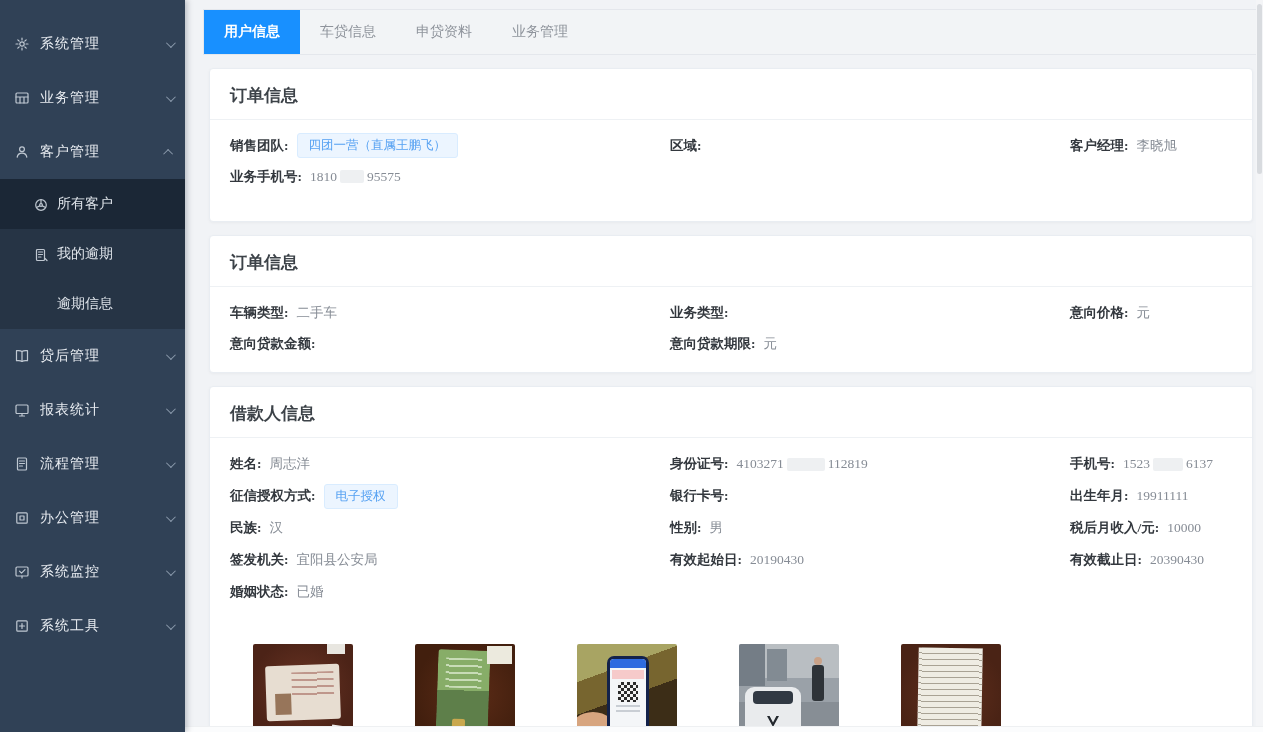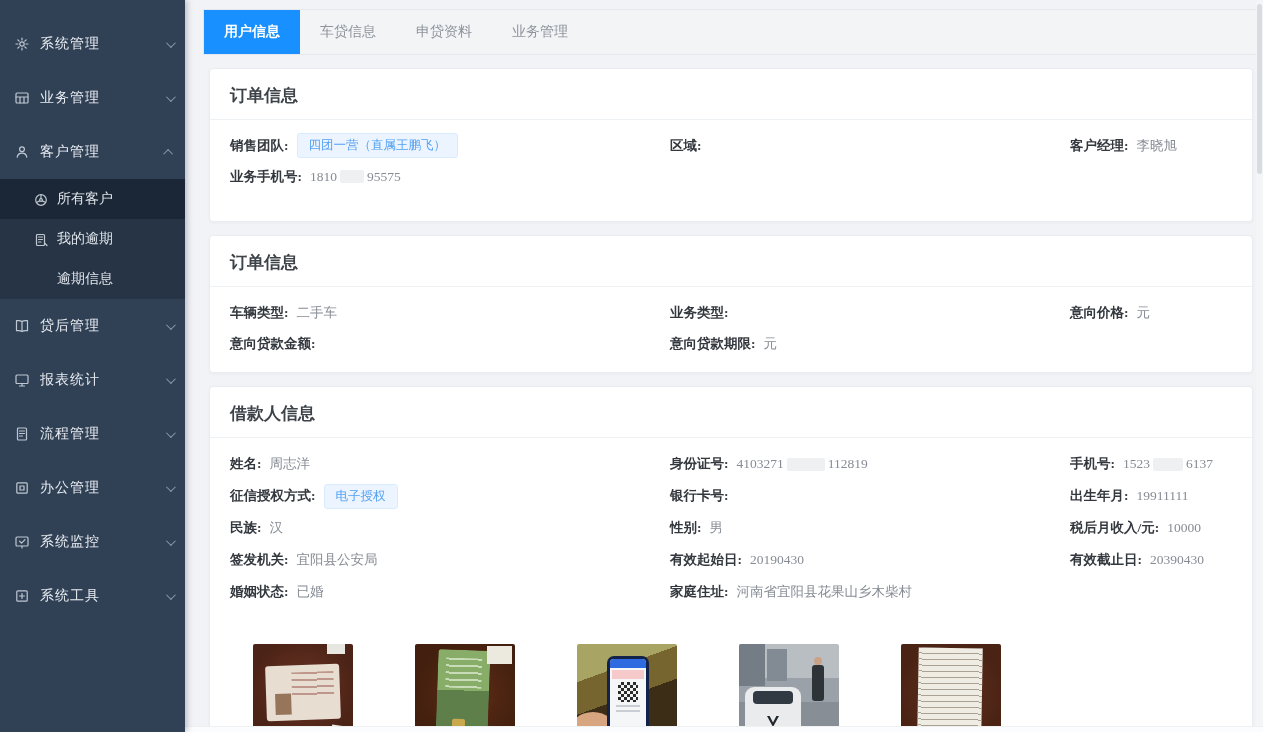--- a/index.html
+++ b/index.html
@@ -13,21 +13,21 @@
   .m-item { display:flex; align-items:center; height:54px; padding:0 12px 0 14px;
     color:#e8ecf1; font-size:14px; cursor:pointer; }
   .m-item .icn { width:16px; height:16px; margin-right:10px; flex:none; }
   .m-item .m-label { flex:1; letter-spacing:1px; }
   .icn svg { width:16px; height:16px; stroke:#ccd4dd; fill:none; stroke-width:1.2;
     stroke-linecap:round; stroke-linejoin:round; opacity:.92; }
   .caret { width:7px; height:7px; border-right:1.5px solid #8a99ab;
     border-bottom:1.5px solid #8a99ab; transform:rotate(45deg) translateY(-2px); flex:none; }
   .caret.up { transform:rotate(-135deg) translateY(-2px); }
   .submenu { background:#263445; }
-  .s-item { display:flex; align-items:center; height:40px; padding-left:33px;
+  .s-item { display:flex; align-items:center; height:50px; padding-left:33px;
     color:#dfe4ea; font-size:14px; cursor:pointer; }
   .s-item .icn { width:15px; height:15px; margin-right:9px; flex:none; }
   .s-item.active { background:#1b2736; }
   .s-item.noicon { padding-left:57px; }
 
   
   .content { position:absolute; left:185px; top:0; width:1078px; height:732px;
     background:#f1f3f6; }
   .tabbar { position:absolute; left:18px; top:9px; right:0; height:46px;
     background:#f2f4f6; border:1px solid #e4e7ec; border-right:none; display:flex; }
@@ -334,24 +334,20 @@
             <span class="val">20190430</span>
           </div>
           <div class="field">
             <span class="lbl">有效截止日:</span>
             <span class="val">20390430</span>
           </div>
           <div class="field">
             <span class="lbl">婚姻状态:</span>
             <span class="val">已婚</span>
           </div>
-          <div class="field">
-            <span class="lbl">家庭住址:</span>
-            <span class="val">河南省宜阳县花果山乡木柴村</span>
-          </div>
         </div>
 
         <div class="photos">
           <figure class="photo">
             <div class="ph ph1">
               <div class="c1-card">
                 <div class="c1-lines"></div>
                 <div class="c1-photo"></div>
               </div>
               <div class="c1-slip"></div>

